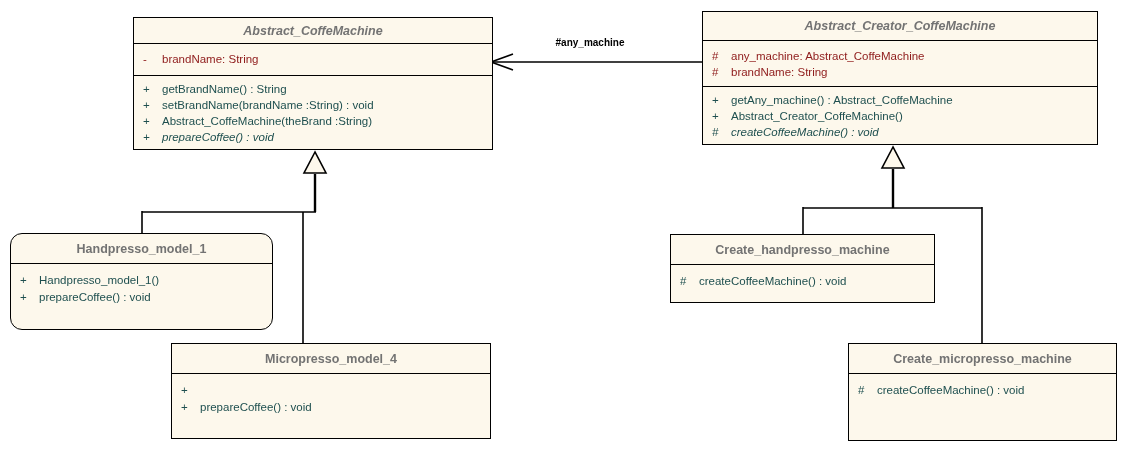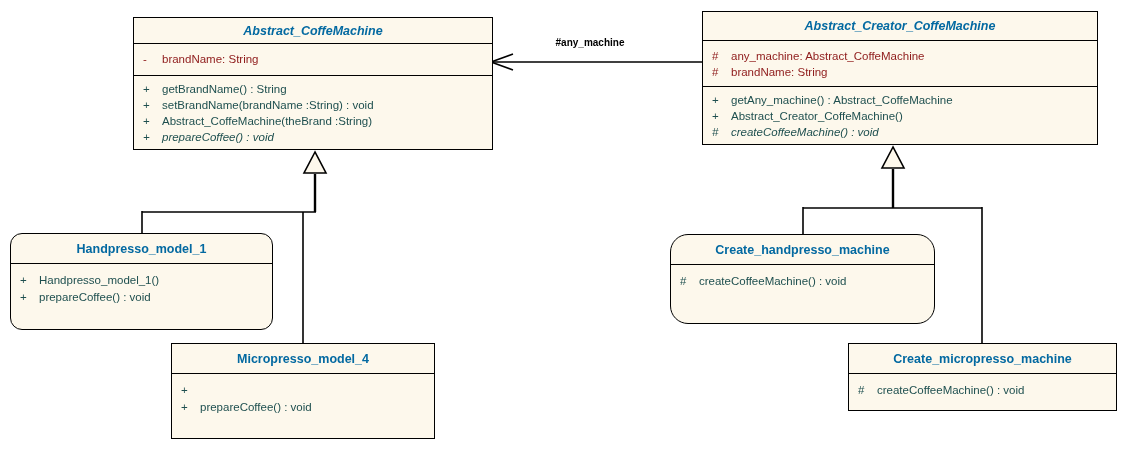--- a/index.html
+++ b/index.html
@@ -14,21 +14,21 @@
   .uml-class{
     position:absolute;
     background:#FDF8EC;
     border:1.6px solid #000000;
     box-sizing:border-box;
     z-index:1;
   }
   .uml-title{
     font-size:12.5px;
     font-weight:bold;
-    color:#0369a1;
+    color:#737373;
     text-align:center;
     border-bottom:1.4px solid #000000;
     box-sizing:border-box;
     display:flex;align-items:center;justify-content:center;
   }
   .uml-title.abstract{font-style:italic;}
   .compartment{box-sizing:border-box;overflow:hidden;}
   .compartment.with-sep{border-bottom:1.4px solid #000000;}
   .row{
     display:flex;
@@ -149,44 +149,44 @@
         <span class="vis">+</span>
         <span>Handpresso_model_1()</span>
       </div>
       <div class="row meth" style="line-height:17px;">
         <span class="vis">+</span>
         <span>prepareCoffee() : void</span>
       </div>
     </div>
   </div>
 
-  <div class="uml-class" style="left:171px;top:343px;width:264px;height:96px;">
+  <div class="uml-class" style="left:171px;top:343px;width:320px;height:96px;">
     <div class="uml-title" style="height:30px;">Micropresso_model_4</div>
     <div class="compartment" style="padding-top:8px;">
       <div class="row meth" style="line-height:17px;">
         <span class="vis">+</span>
       </div>
       <div class="row meth" style="line-height:17px;">
         <span class="vis">+</span>
         <span>prepareCoffee() : void</span>
       </div>
     </div>
   </div>
 
-  <div class="uml-class" style="left:670px;top:234px;width:265px;height:90px;border-radius:18px;">
+  <div class="uml-class" style="left:670px;top:234px;width:265px;height:69px;">
     <div class="uml-title" style="height:30px;">Create_handpresso_machine</div>
     <div class="compartment" style="padding-top:8px;">
       <div class="row meth" style="line-height:17px;">
         <span class="vis">#</span>
         <span>createCoffeeMachine() : void</span>
       </div>
     </div>
   </div>
 
-  <div class="uml-class" style="left:848px;top:343px;width:269px;height:68px;">
+  <div class="uml-class" style="left:848px;top:343px;width:269px;height:98px;">
     <div class="uml-title" style="height:30px;">Create_micropresso_machine</div>
     <div class="compartment" style="padding-top:8px;">
       <div class="row meth" style="line-height:17px;">
         <span class="vis">#</span>
         <span>createCoffeeMachine() : void</span>
       </div>
     </div>
   </div>
 
 </div>

